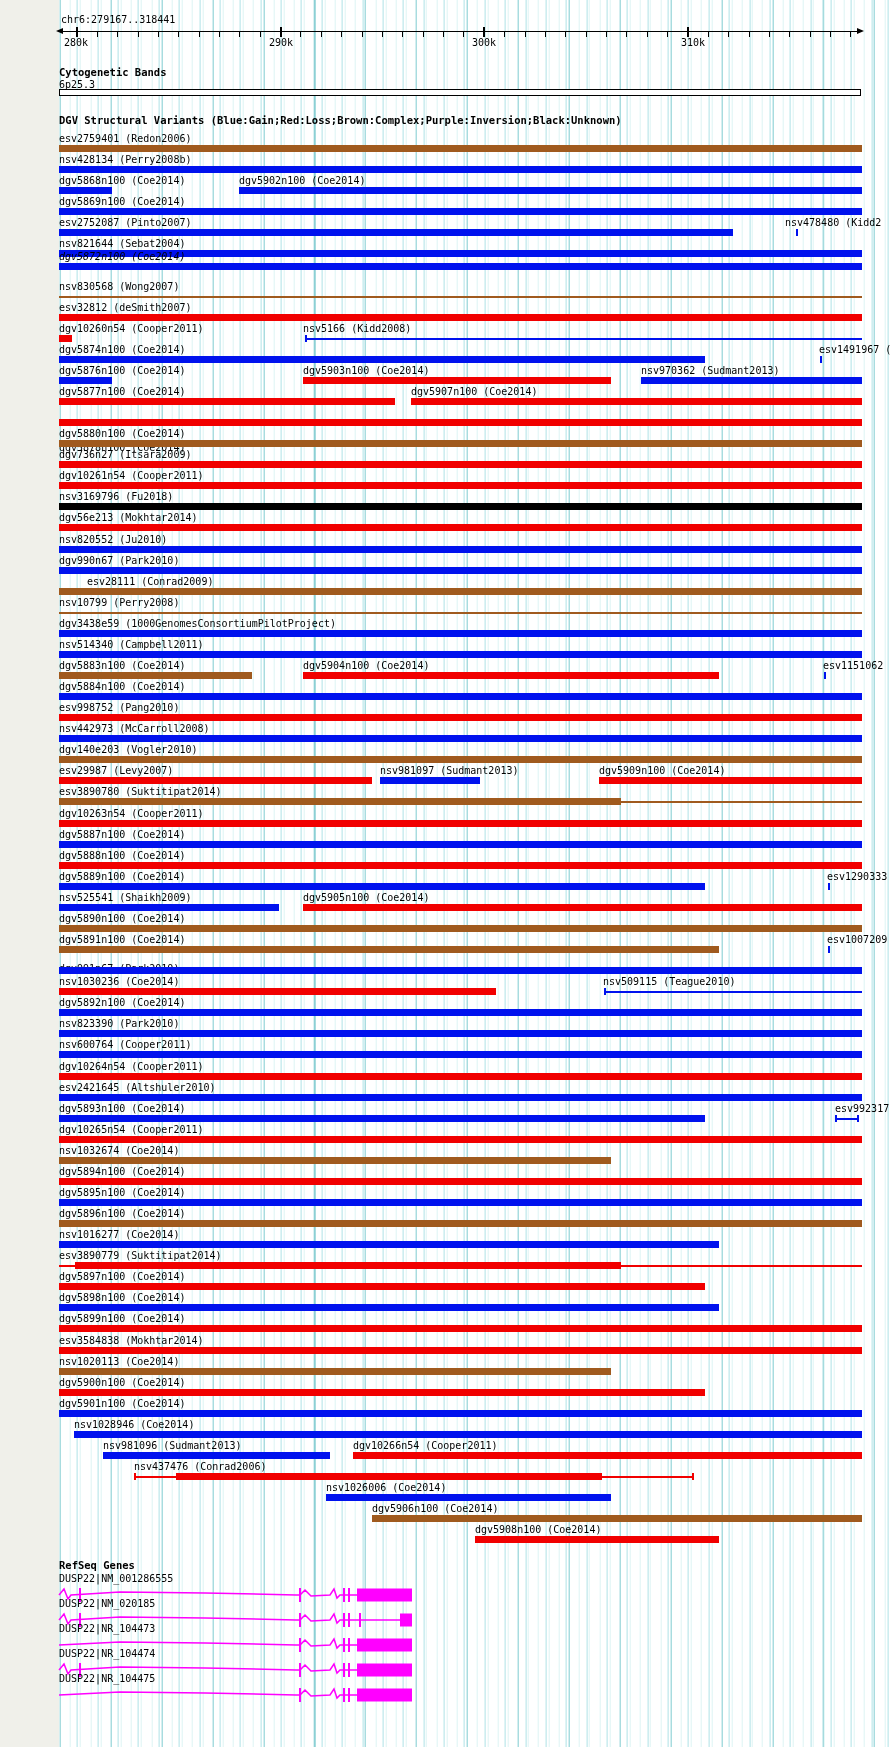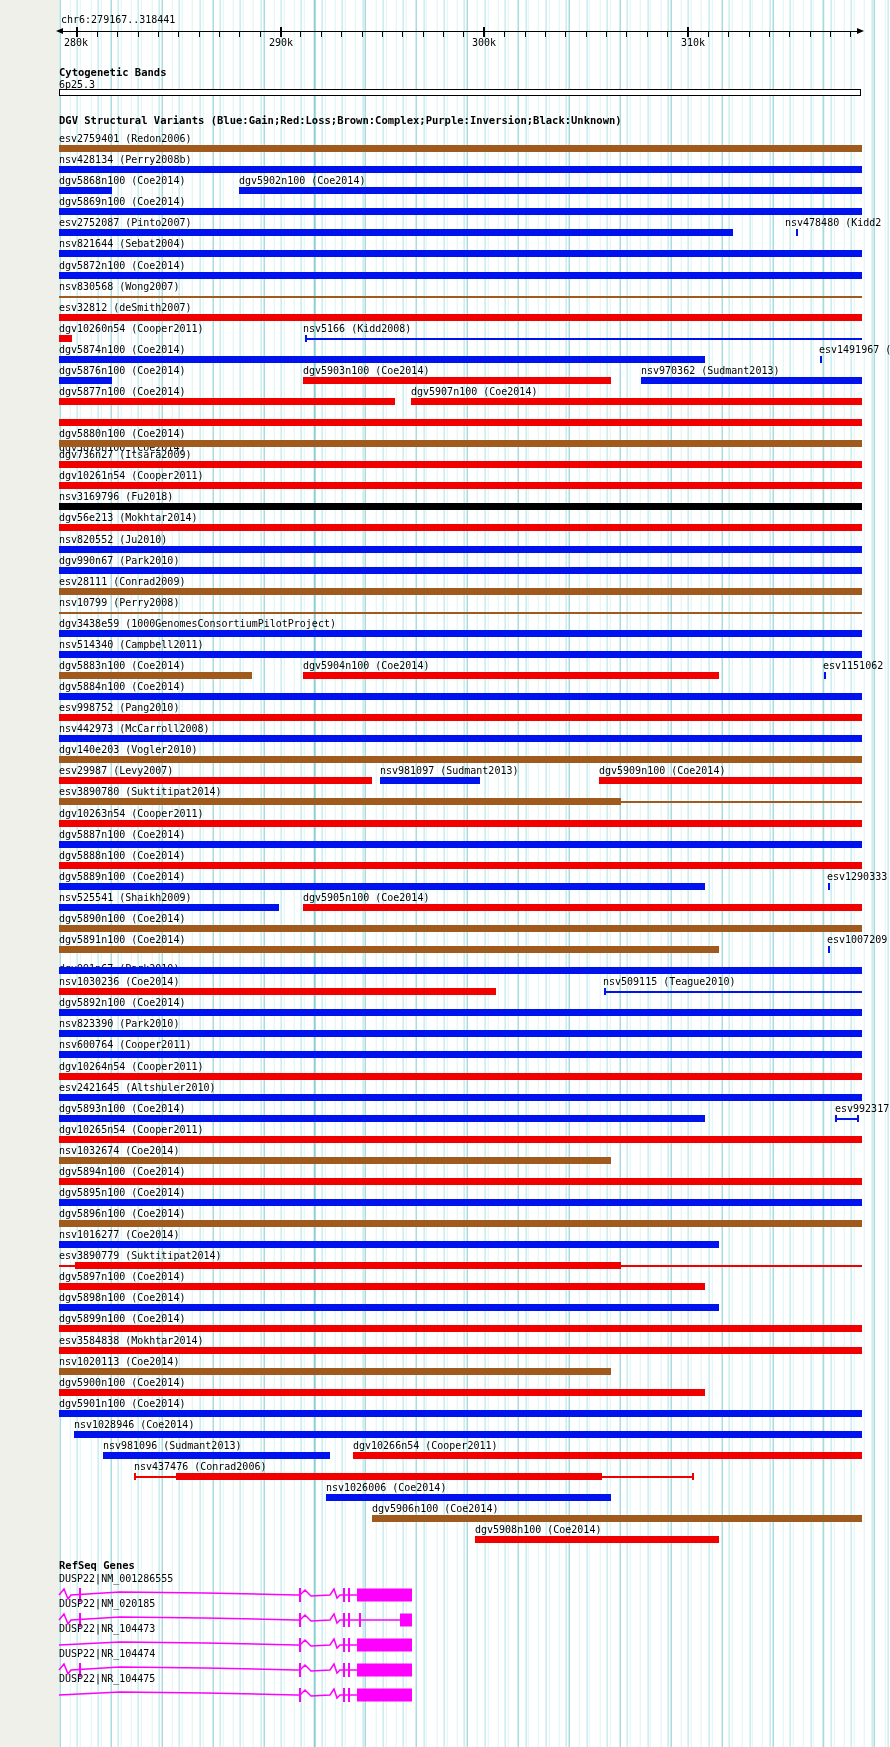--- a/index.html
+++ b/index.html
@@ -85,21 +85,21 @@
     <div style="position: absolute; left: 0px; top: 217px; width: 890px; height: 21px;">
       <div class="lbl" style="left: 59px; top: 0px;">esv2752087 (Pinto2007)</div>
       <div class="bar" style="left: 59px; width: 674px; top: 12px; background: rgb(0, 18, 238);"></div>
       <div class="lbl" style="left: 785px; top: 0px;">nsv478480 (Kidd2</div>
       <div class="tickf" style="left: 796px; top: 12px; background: rgb(0, 18, 238);"></div>
     </div>
     <div style="position: absolute; left: 0px; top: 238px; width: 890px; height: 21px;">
       <div class="lbl" style="left: 59px; top: 0px;">nsv821644 (Sebat2004)</div>
       <div class="bar" style="left: 59px; width: 803px; top: 12px; background: rgb(0, 18, 238);"></div>
     </div>
-    <div style="position: absolute; left: 0px; top: 260px; width: 823px; height: 21px;">
+    <div style="position: absolute; left: 0px; top: 251px; width: 823px; height: 21px; font-style: italic;">
       <div class="lbl" style="left: 59px; top: 0px;">dgv5872n100 (Coe2014)</div>
       <div class="bar" style="left: 59px; width: 803px; top: 12px; background: rgb(0, 18, 238);"></div>
     </div>
     <div style="position: absolute; left: 0px; top: 281px; width: 890px; height: 21px;">
       <div class="lbl" style="left: 59px; top: 0px;">nsv830568 (Wong2007)</div>
       <div class="thin" style="left: 59px; width: 803px; top: 15px; background: rgb(160, 90, 30);"></div>
     </div>
     <div style="position: absolute; left: 0px; top: 302px; width: 890px; height: 21px;">
       <div class="lbl" style="left: 59px; top: 0px;">esv32812 (deSmith2007)</div>
       <div class="bar" style="left: 59px; width: 803px; top: 12px; background: rgb(241, 0, 0);"></div>
@@ -157,21 +157,21 @@
     </div>
     <div style="position: absolute; left: 0px; top: 534px; width: 890px; height: 21px;">
       <div class="lbl" style="left: 59px; top: 0px;">nsv820552 (Ju2010)</div>
       <div class="bar" style="left: 59px; width: 803px; top: 12px; background: rgb(0, 18, 238);"></div>
     </div>
     <div style="position: absolute; left: 0px; top: 555px; width: 890px; height: 21px;">
       <div class="lbl" style="left: 59px; top: 0px;">dgv990n67 (Park2010)</div>
       <div class="bar" style="left: 59px; width: 803px; top: 12px; background: rgb(0, 18, 238);"></div>
     </div>
     <div style="position: absolute; left: 0px; top: 576px; width: 890px; height: 21px;">
-      <div class="lbl" style="left: 59px; top: 0px;">esv28111 (Conrad2009)</div>
+      <div class="lbl" style="left: 59px; top: 0px; padding-left: 28px;">esv28111 (Conrad2009)</div>
       <div class="bar" style="left: 59px; width: 803px; top: 12px; background: rgb(160, 90, 30);"></div>
     </div>
     <div style="position: absolute; left: 0px; top: 597px; width: 890px; height: 21px;">
       <div class="lbl" style="left: 59px; top: 0px;">nsv10799 (Perry2008)</div>
       <div class="thin" style="left: 59px; width: 803px; top: 15px; background: rgb(160, 90, 30);"></div>
     </div>
     <div style="position: absolute; left: 0px; top: 618px; width: 890px; height: 21px;">
       <div class="lbl" style="left: 59px; top: 0px;">dgv3438e59 (1000GenomesConsortiumPilotProject)</div>
       <div class="bar" style="left: 59px; width: 803px; top: 12px; background: rgb(0, 18, 238);"></div>
     </div>

